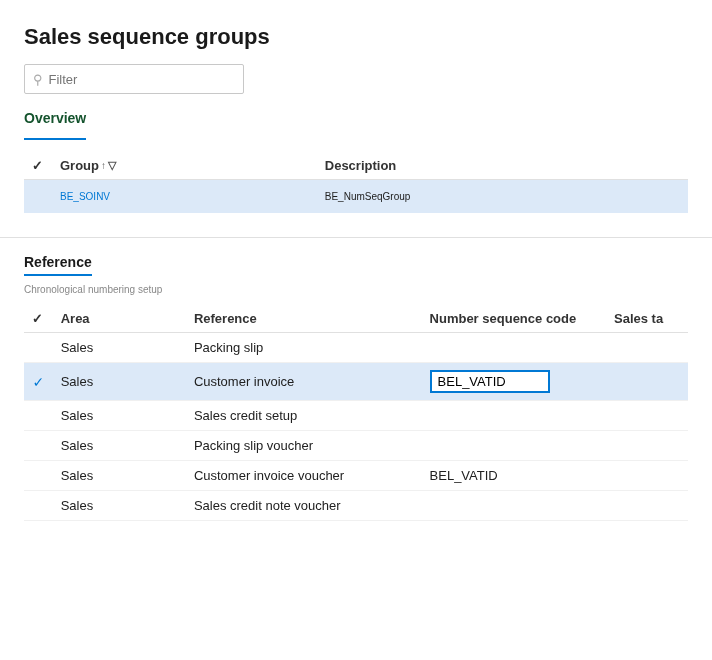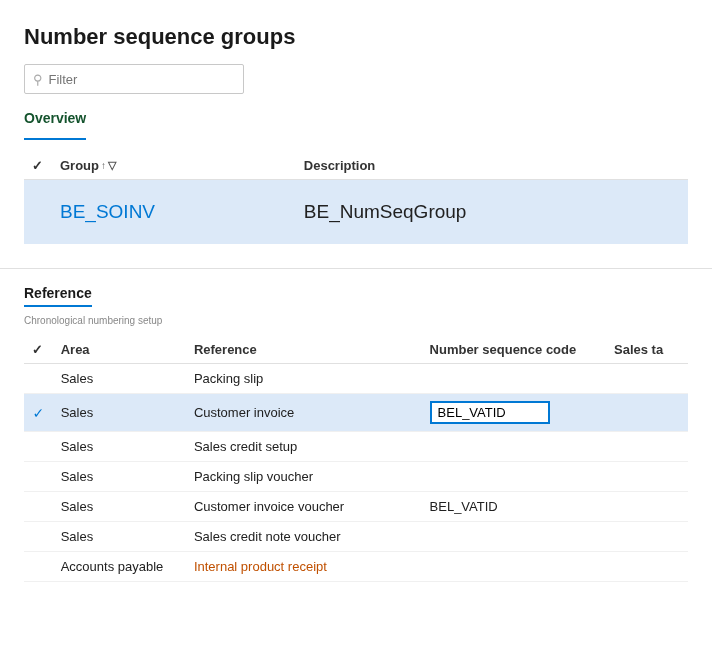--- a/index.html
+++ b/index.html
@@ -62,22 +62,22 @@
     }
     .overview-table th {
       text-align: left;
       font-weight: 600;
       color: #333;
       padding: 6px 8px;
       border-bottom: 1px solid #e0e0e0;
       font-size: 13px;
     }
     .overview-table td {
-      padding: 21px 8px;
-      font-size: 19px;
+      padding: 11px 8px;
+      font-size: 10px;
     }
     .overview-table .th-check {
       width: 28px;
     }
     .th-group {
       display: flex;
       align-items: center;
       gap: 2px;
     }
     .sort-icon {
@@ -162,21 +162,21 @@
     .col-area { width: 130px; }
     .col-ref { width: 230px; }
     .col-numseq { width: 180px; }
     .col-salesta { width: 80px; }
   </style>
 </head>
 <body>
 
 <div class="page">
   
-  <div class="page-title">Number sequence groups</div>
+  <div class="page-title">Sales sequence groups</div>
 
   
   <div class="filter-input-wrap">
     <span class="filter-icon">⚲</span>
     <input class="filter-input" type="text" placeholder="Filter" style="">
   </div>
 
   
   <div class="section-tab">Overview</div>
 
@@ -259,22 +259,15 @@
       <td class="col-numseq">BEL_VATID</td>
       <td class="col-salesta"></td>
     </tr>
         <tr class="row-normal">
       <td class="check-cell col-check"></td>
       <td class="col-area">Sales</td>
       <td class="col-ref">Sales credit note voucher</td>
       <td class="col-numseq"></td>
       <td class="col-salesta"></td>
     </tr>
-        <tr class="row-normal">
-      <td class="check-cell col-check"></td>
-      <td class="col-area">Accounts payable</td>
-      <td class="col-ref"><span class="cell-orange">Internal product receipt</span></td>
-      <td class="col-numseq"></td>
-      <td class="col-salesta"></td>
-    </tr>
       </tbody>
   </table>
 </div>
 
 </body></html>

